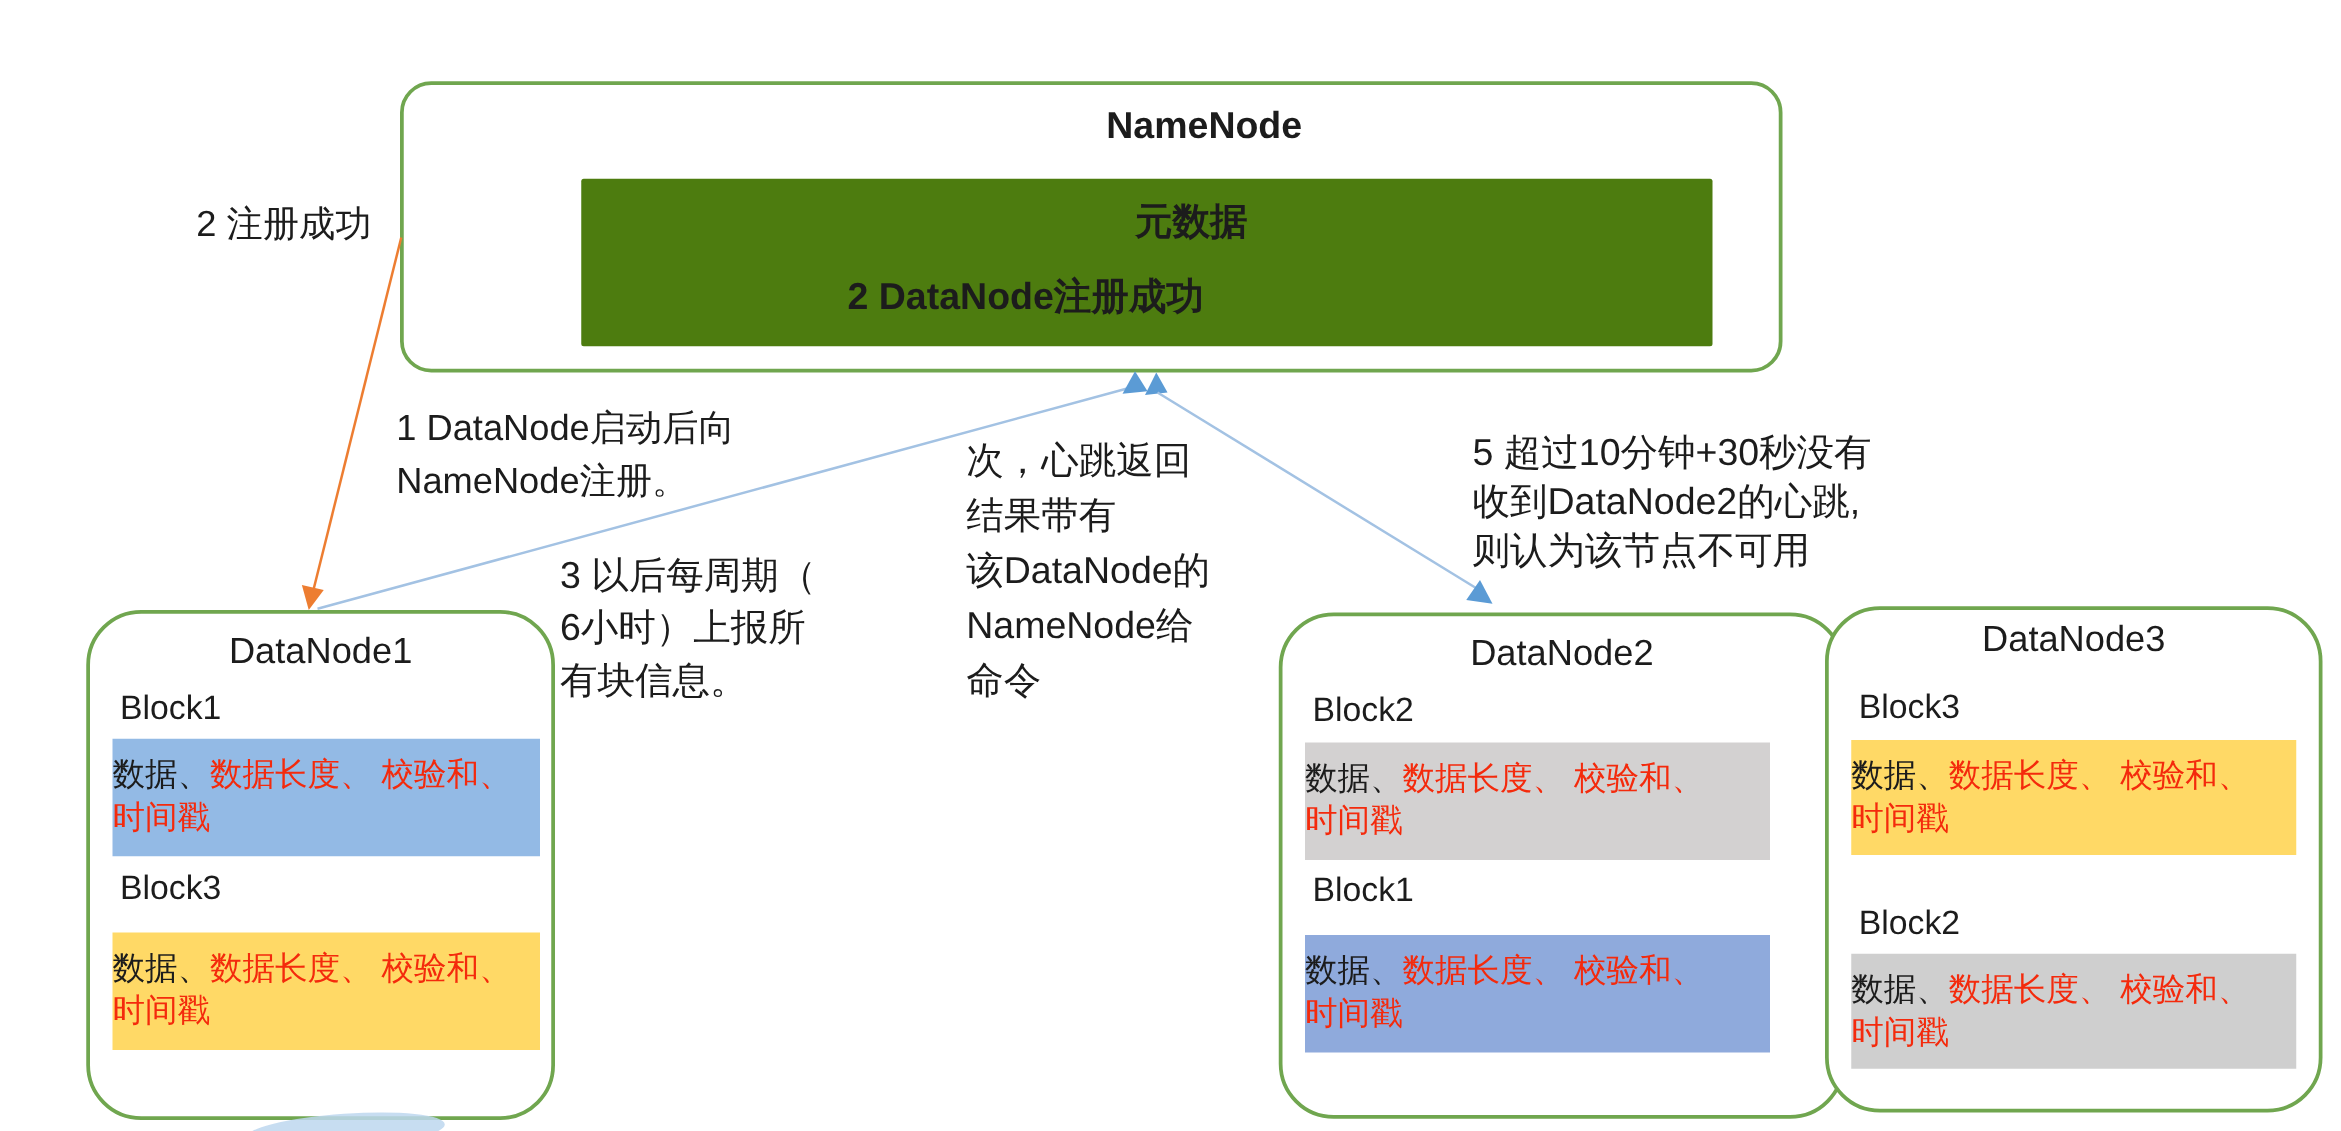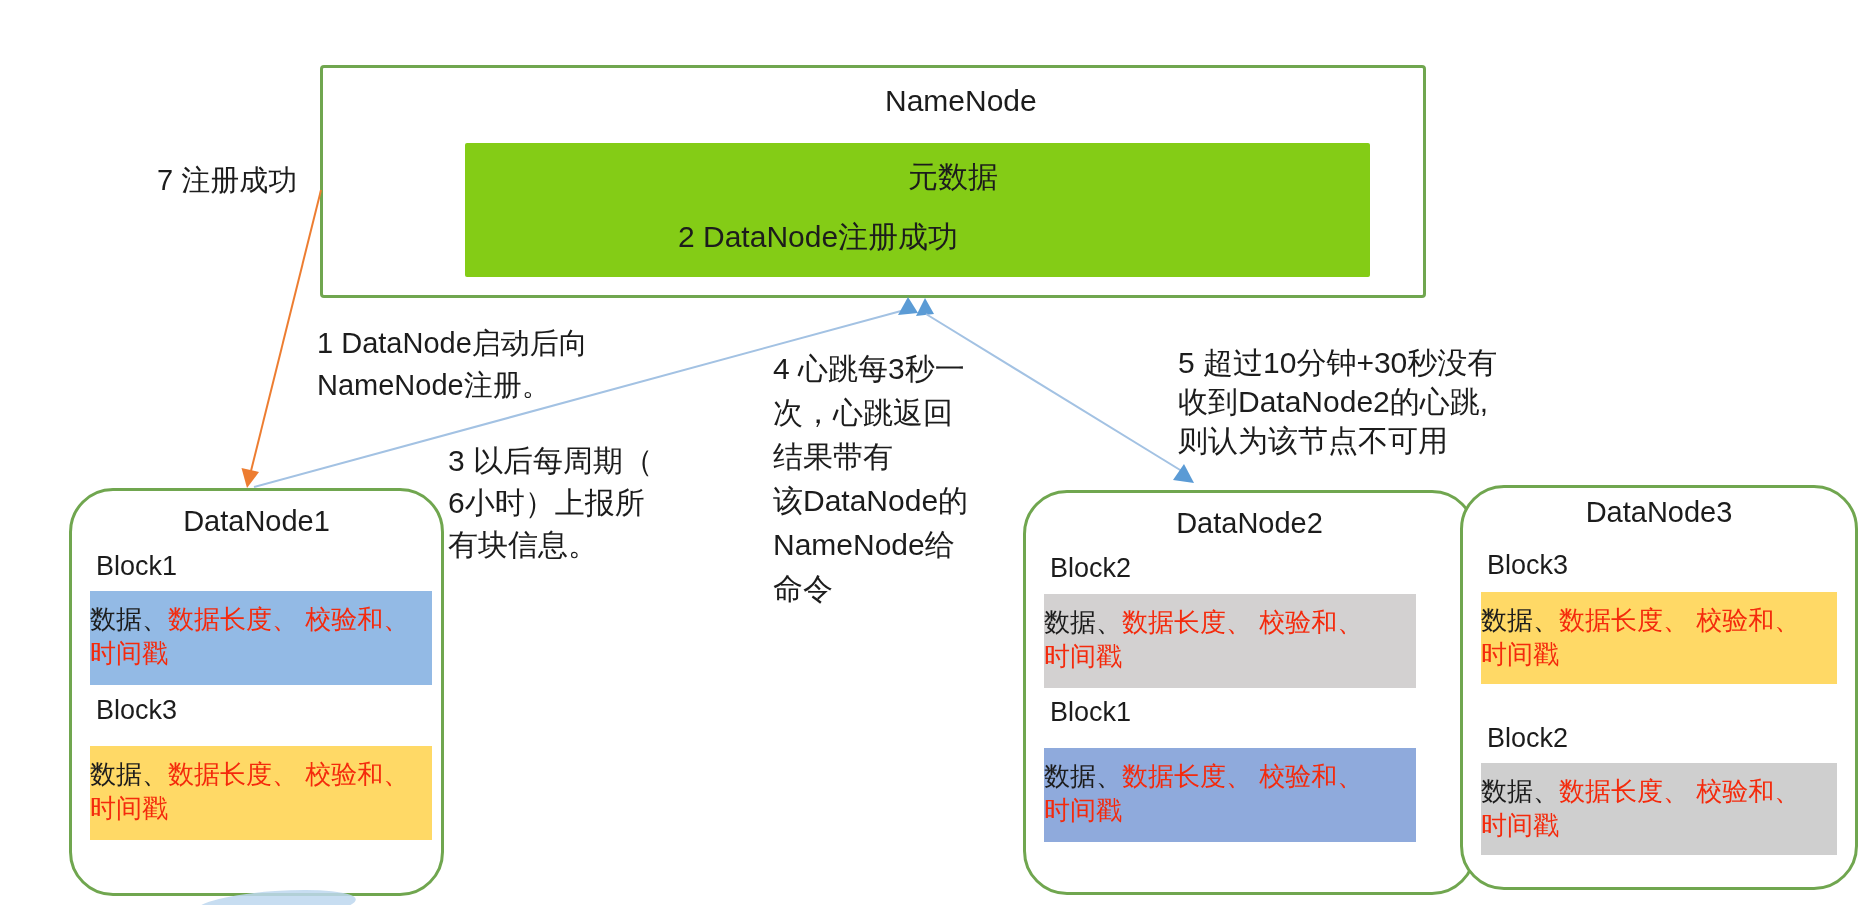--- a/index.html
+++ b/index.html
@@ -3,21 +3,21 @@
 <meta charset="utf-8">
 <style>
   html,body{margin:0;padding:0;background:#ffffff;}
   .stage{
     position:relative;width:1873px;height:905px;background:#ffffff;overflow:hidden;
     font-family:"Liberation Sans","DejaVu Sans",sans-serif;color:#1c1c1c;
   }
   
   .namenode{
     position:absolute;left:320px;top:65px;width:1106px;height:233px;
-    background:#fff;border:3px solid #70A64F;border-radius:4px;box-sizing:border-box;
+    background:#fff;border:3px solid #70A64F;border-radius:25px;box-sizing:border-box;font-weight:bold;
   }
   .namenode-title{position:absolute;left:562px;top:16px;font-size:30px;white-space:nowrap;}
   .metadata-box{
     position:absolute;left:142px;top:75px;width:905px;height:134px;
     border-radius:2px;
   }
   .metadata-label{position:absolute;left:443px;top:14px;font-size:30px;white-space:nowrap;}
   .register-label{position:absolute;left:213px;top:74px;font-size:30px;white-space:nowrap;}
   
   .datanode{
@@ -53,40 +53,39 @@
     border-radius:50%;transform:rotate(-4deg);opacity:.85;
   }
 </style>
 </head>
 <body>
 
 <div class="stage">
 
   <div class="namenode">
     <div class="namenode-title">NameNode</div>
-    <div class="metadata-box" style="background: #84cc16;">
+    <div class="metadata-box" style="background: #4d7c0f;">
       <div class="metadata-label">元数据</div>
       <div class="register-label">2 DataNode注册成功</div>
     </div>
   </div>
 
   <div class="annotation ann-2">
-    <div>7 注册成功</div>
+    <div>2 注册成功</div>
   </div>
   <div class="annotation ann-1">
     <div>1 DataNode启动后向</div>
     <div>NameNode注册。</div>
   </div>
   <div class="annotation ann-3">
     <div>3 以后每周期（</div>
     <div>6小时）上报所</div>
     <div>有块信息。</div>
   </div>
   <div class="annotation ann-4">
-    <div>4 心跳每3秒一</div>
     <div>次，心跳返回</div>
     <div>结果带有</div>
     <div>该DataNode的</div>
     <div>NameNode给</div>
     <div>命令</div>
   </div>
   <div class="annotation ann-5">
     <div>5 超过10分钟+30秒没有</div>
     <div>收到DataNode2的心跳,</div>
     <div>则认为该节点不可用</div>

